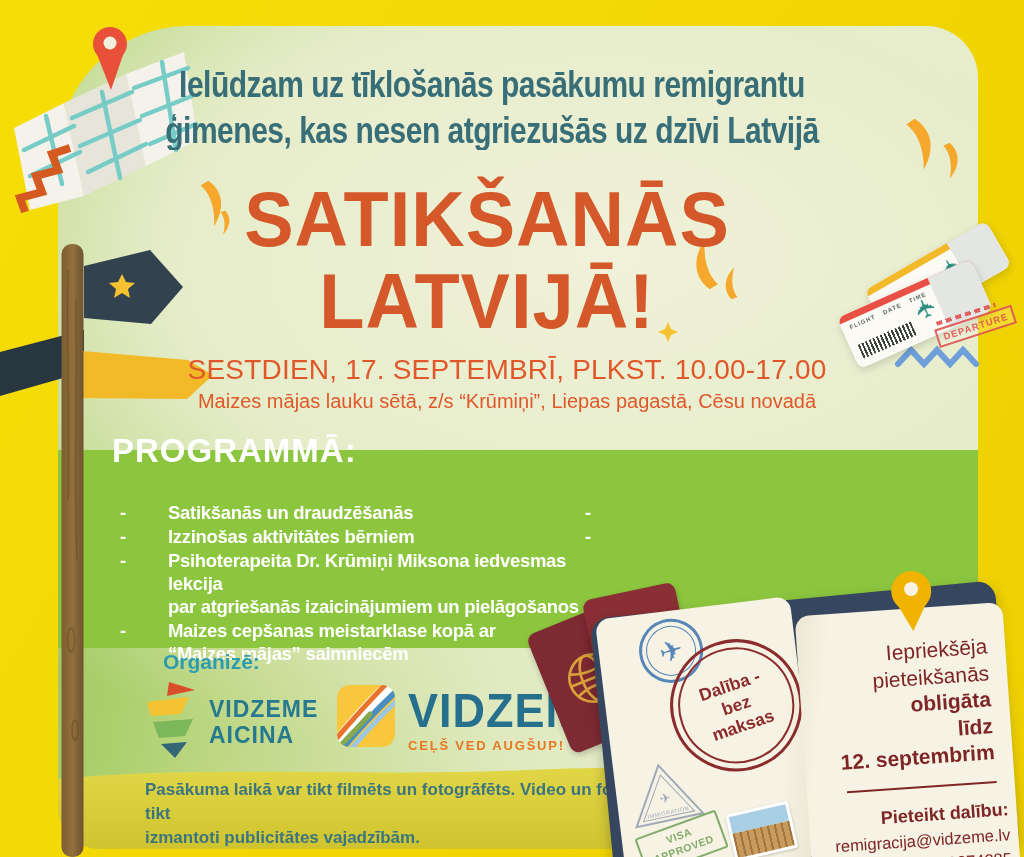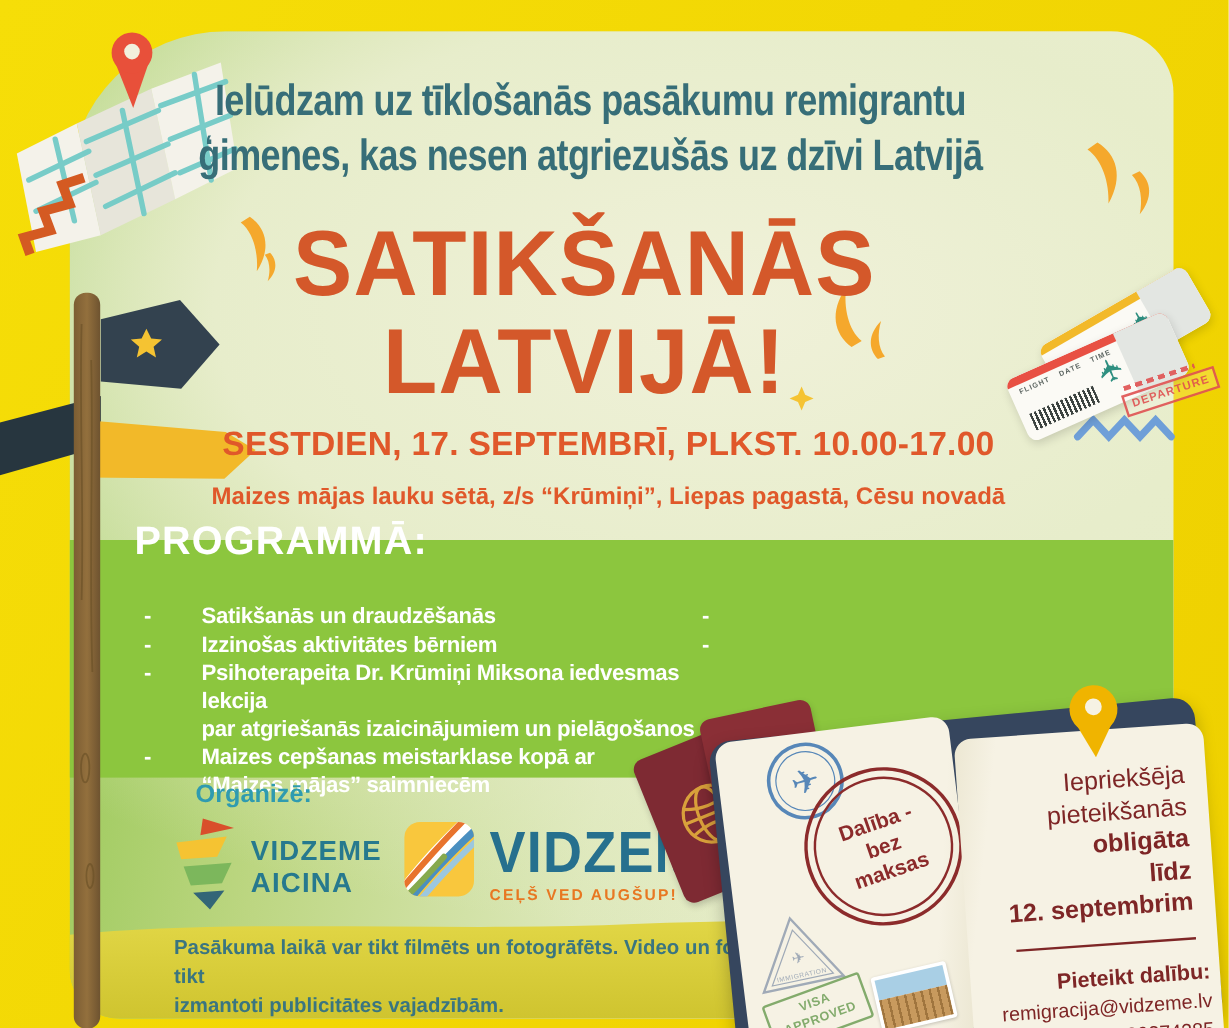--- a/index.html
+++ b/index.html
@@ -16,22 +16,22 @@
   .bottom-wave{position:absolute;left:0;bottom:0;width:100%;height:92px;}
 
   
   .hdr{position:absolute;left:92px;top:62px;width:800px;text-align:center;
     color:#376e78;font-weight:bold;font-size:30px;line-height:37px;letter-spacing:-.5px;
     white-space:pre-line;transform:scaleY(1.22);transform-origin:top center;}
   .title{position:absolute;left:92px;top:178px;width:790px;text-align:center;
     color:#d4582a;font-weight:bold;font-size:74px;line-height:79px;letter-spacing:1px;
     white-space:pre-line;transform:scaleY(1.04);transform-origin:top center;}
   .when{position:absolute;left:92px;top:354px;width:830px;text-align:center;}
-  .when .dt{color:#e0582a;font-weight:bold;font-size:28px;letter-spacing:.2px;}
-  .when .loc{color:#e0582a;font-weight:700;font-size:20px;margin-top:17px;}
+  .when .dt{color:#e0582a;font-weight:normal;font-size:28px;letter-spacing:.2px;}
+  .when .loc{color:#e0582a;font-weight:400;font-size:20px;margin-top:4px;}
 
   .prog-head{position:absolute;left:112px;top:432px;color:#fff;font-weight:bold;font-size:33px;letter-spacing:1px;}
   .prog-col{position:absolute;top:501px;color:#fff;font-weight:bold;font-size:18.5px;line-height:23px;letter-spacing:-.3px;}
   .prog-col.left{left:120px;width:490px;}
   .prog-col.right{left:585px;width:385px;}
   .prog-item{display:flex;margin-bottom:1px;}
   .prog-item .dash{width:48px;flex:none;}
   .prog-item .txt{flex:1;white-space:pre-line;}
 
   .org-label{position:absolute;left:163px;top:650px;color:#2f9bb0;font-weight:bold;font-size:21px;}

